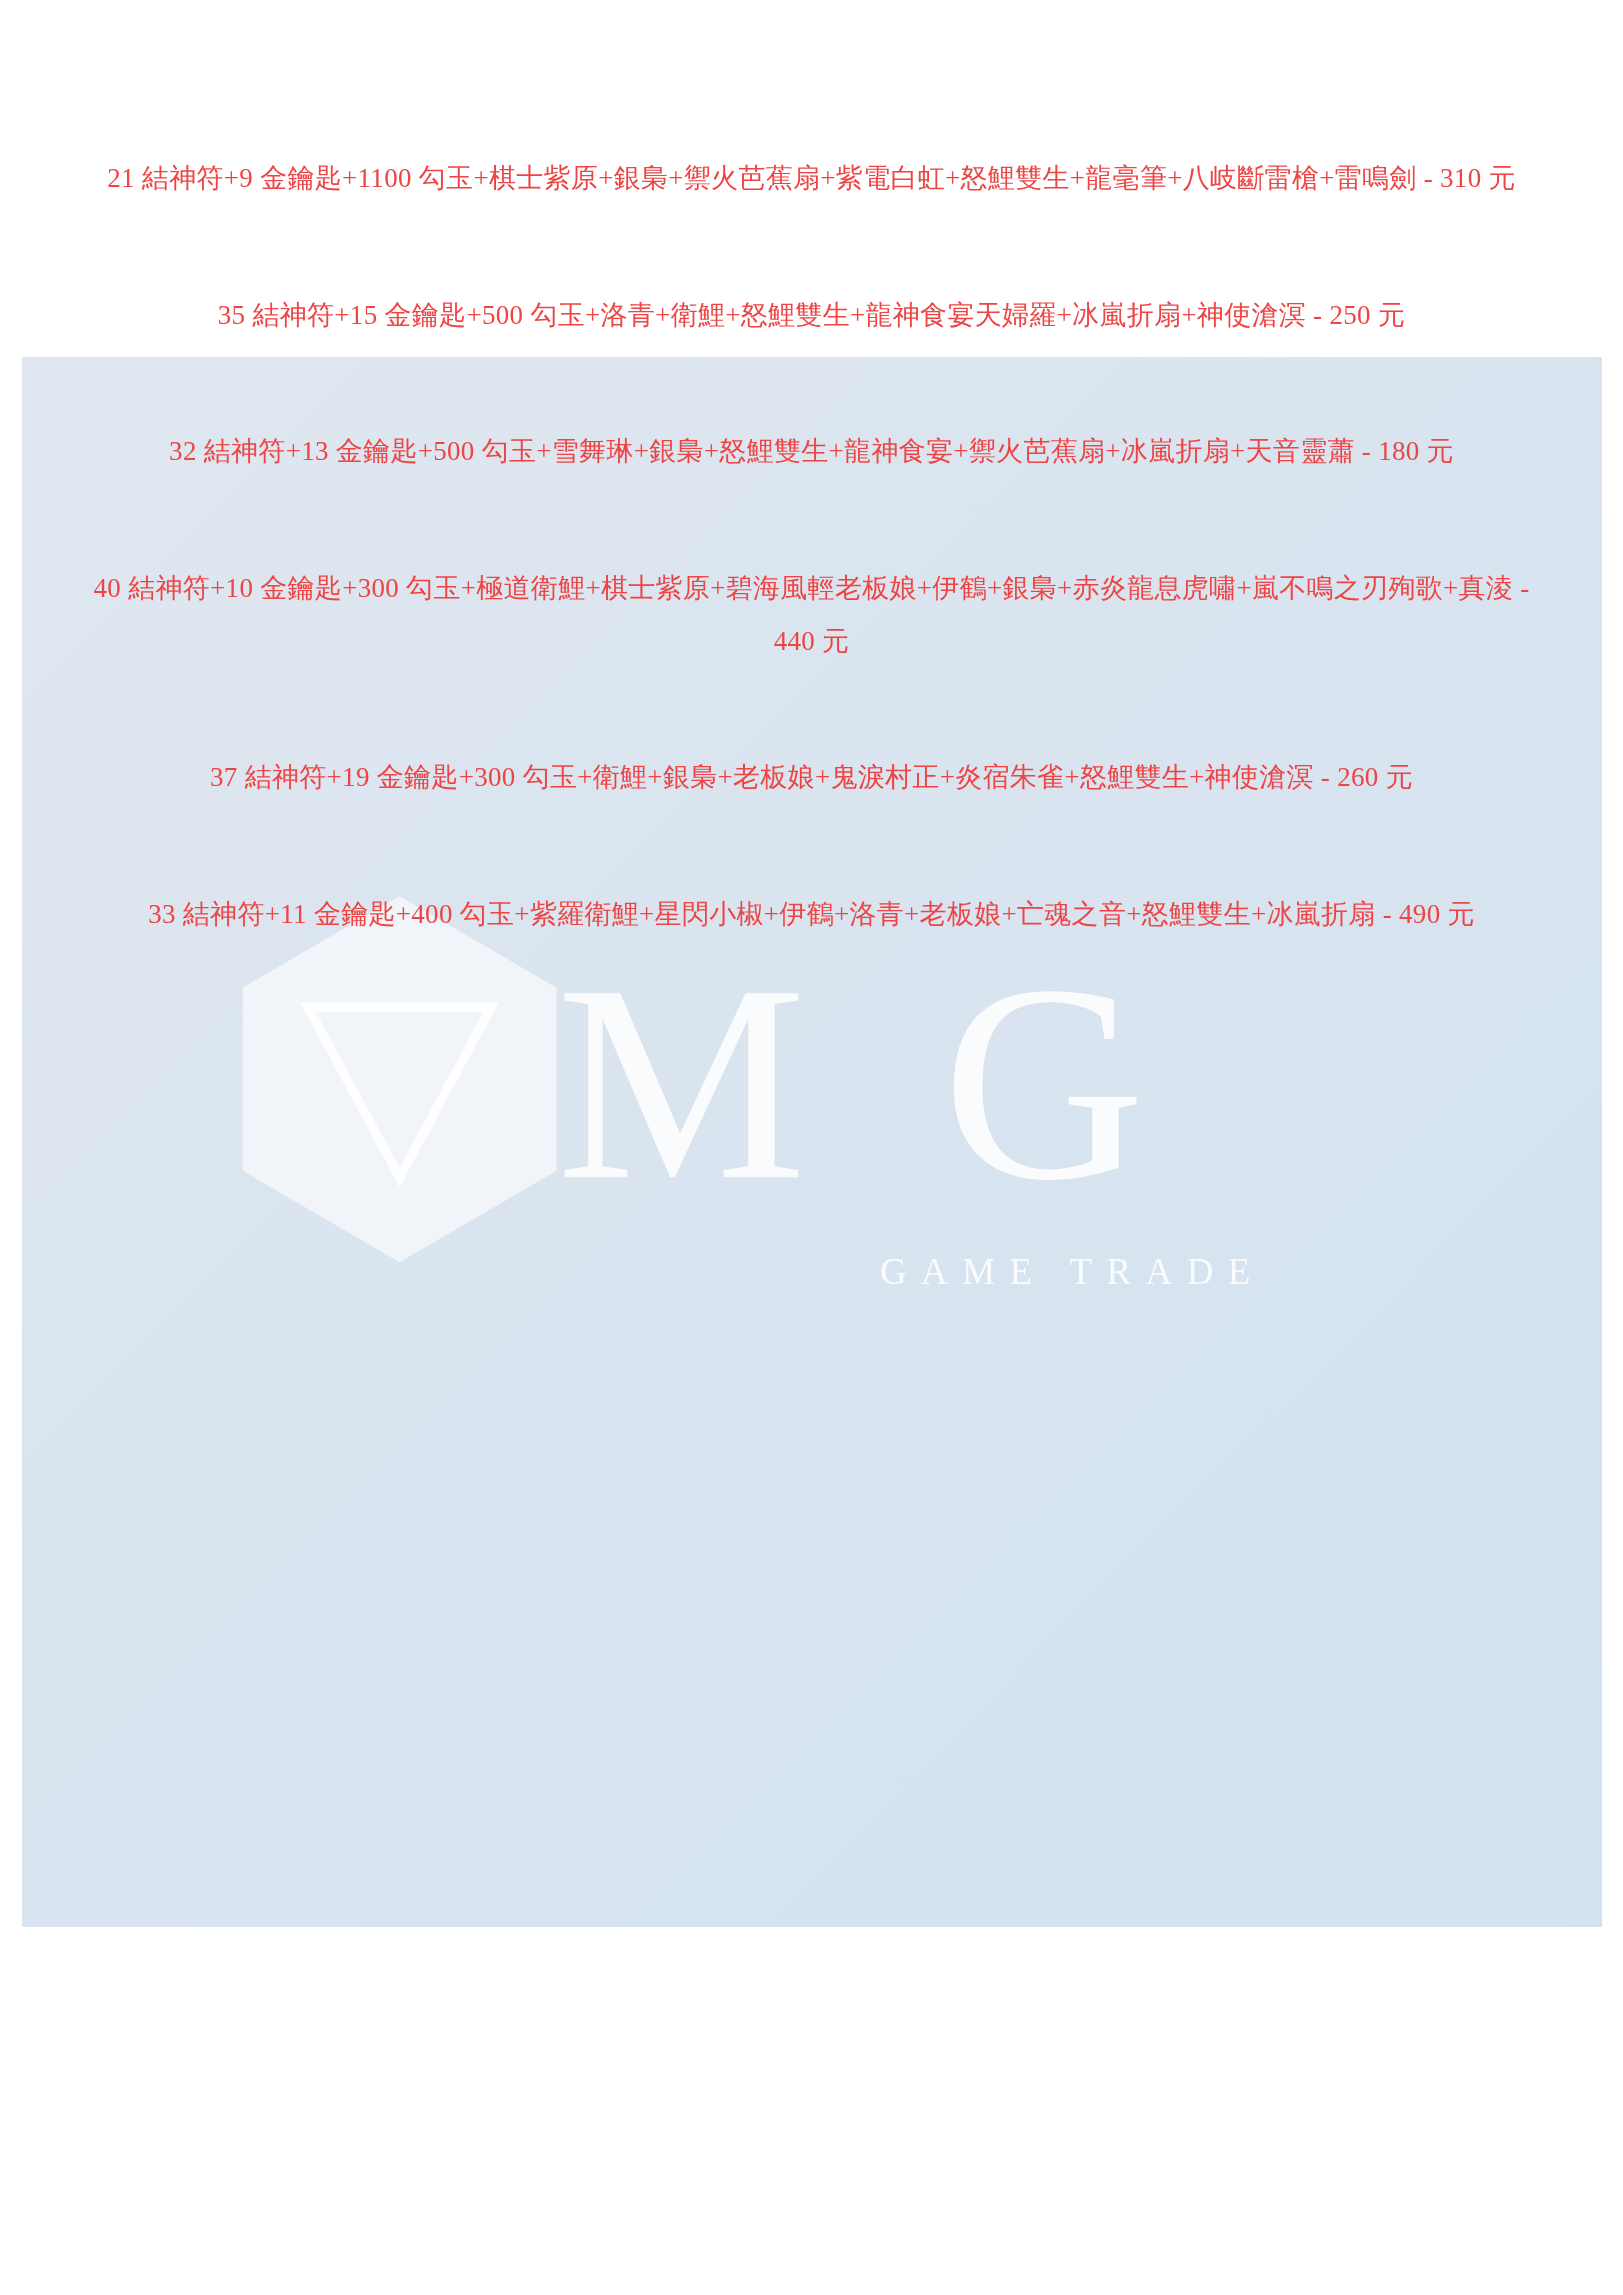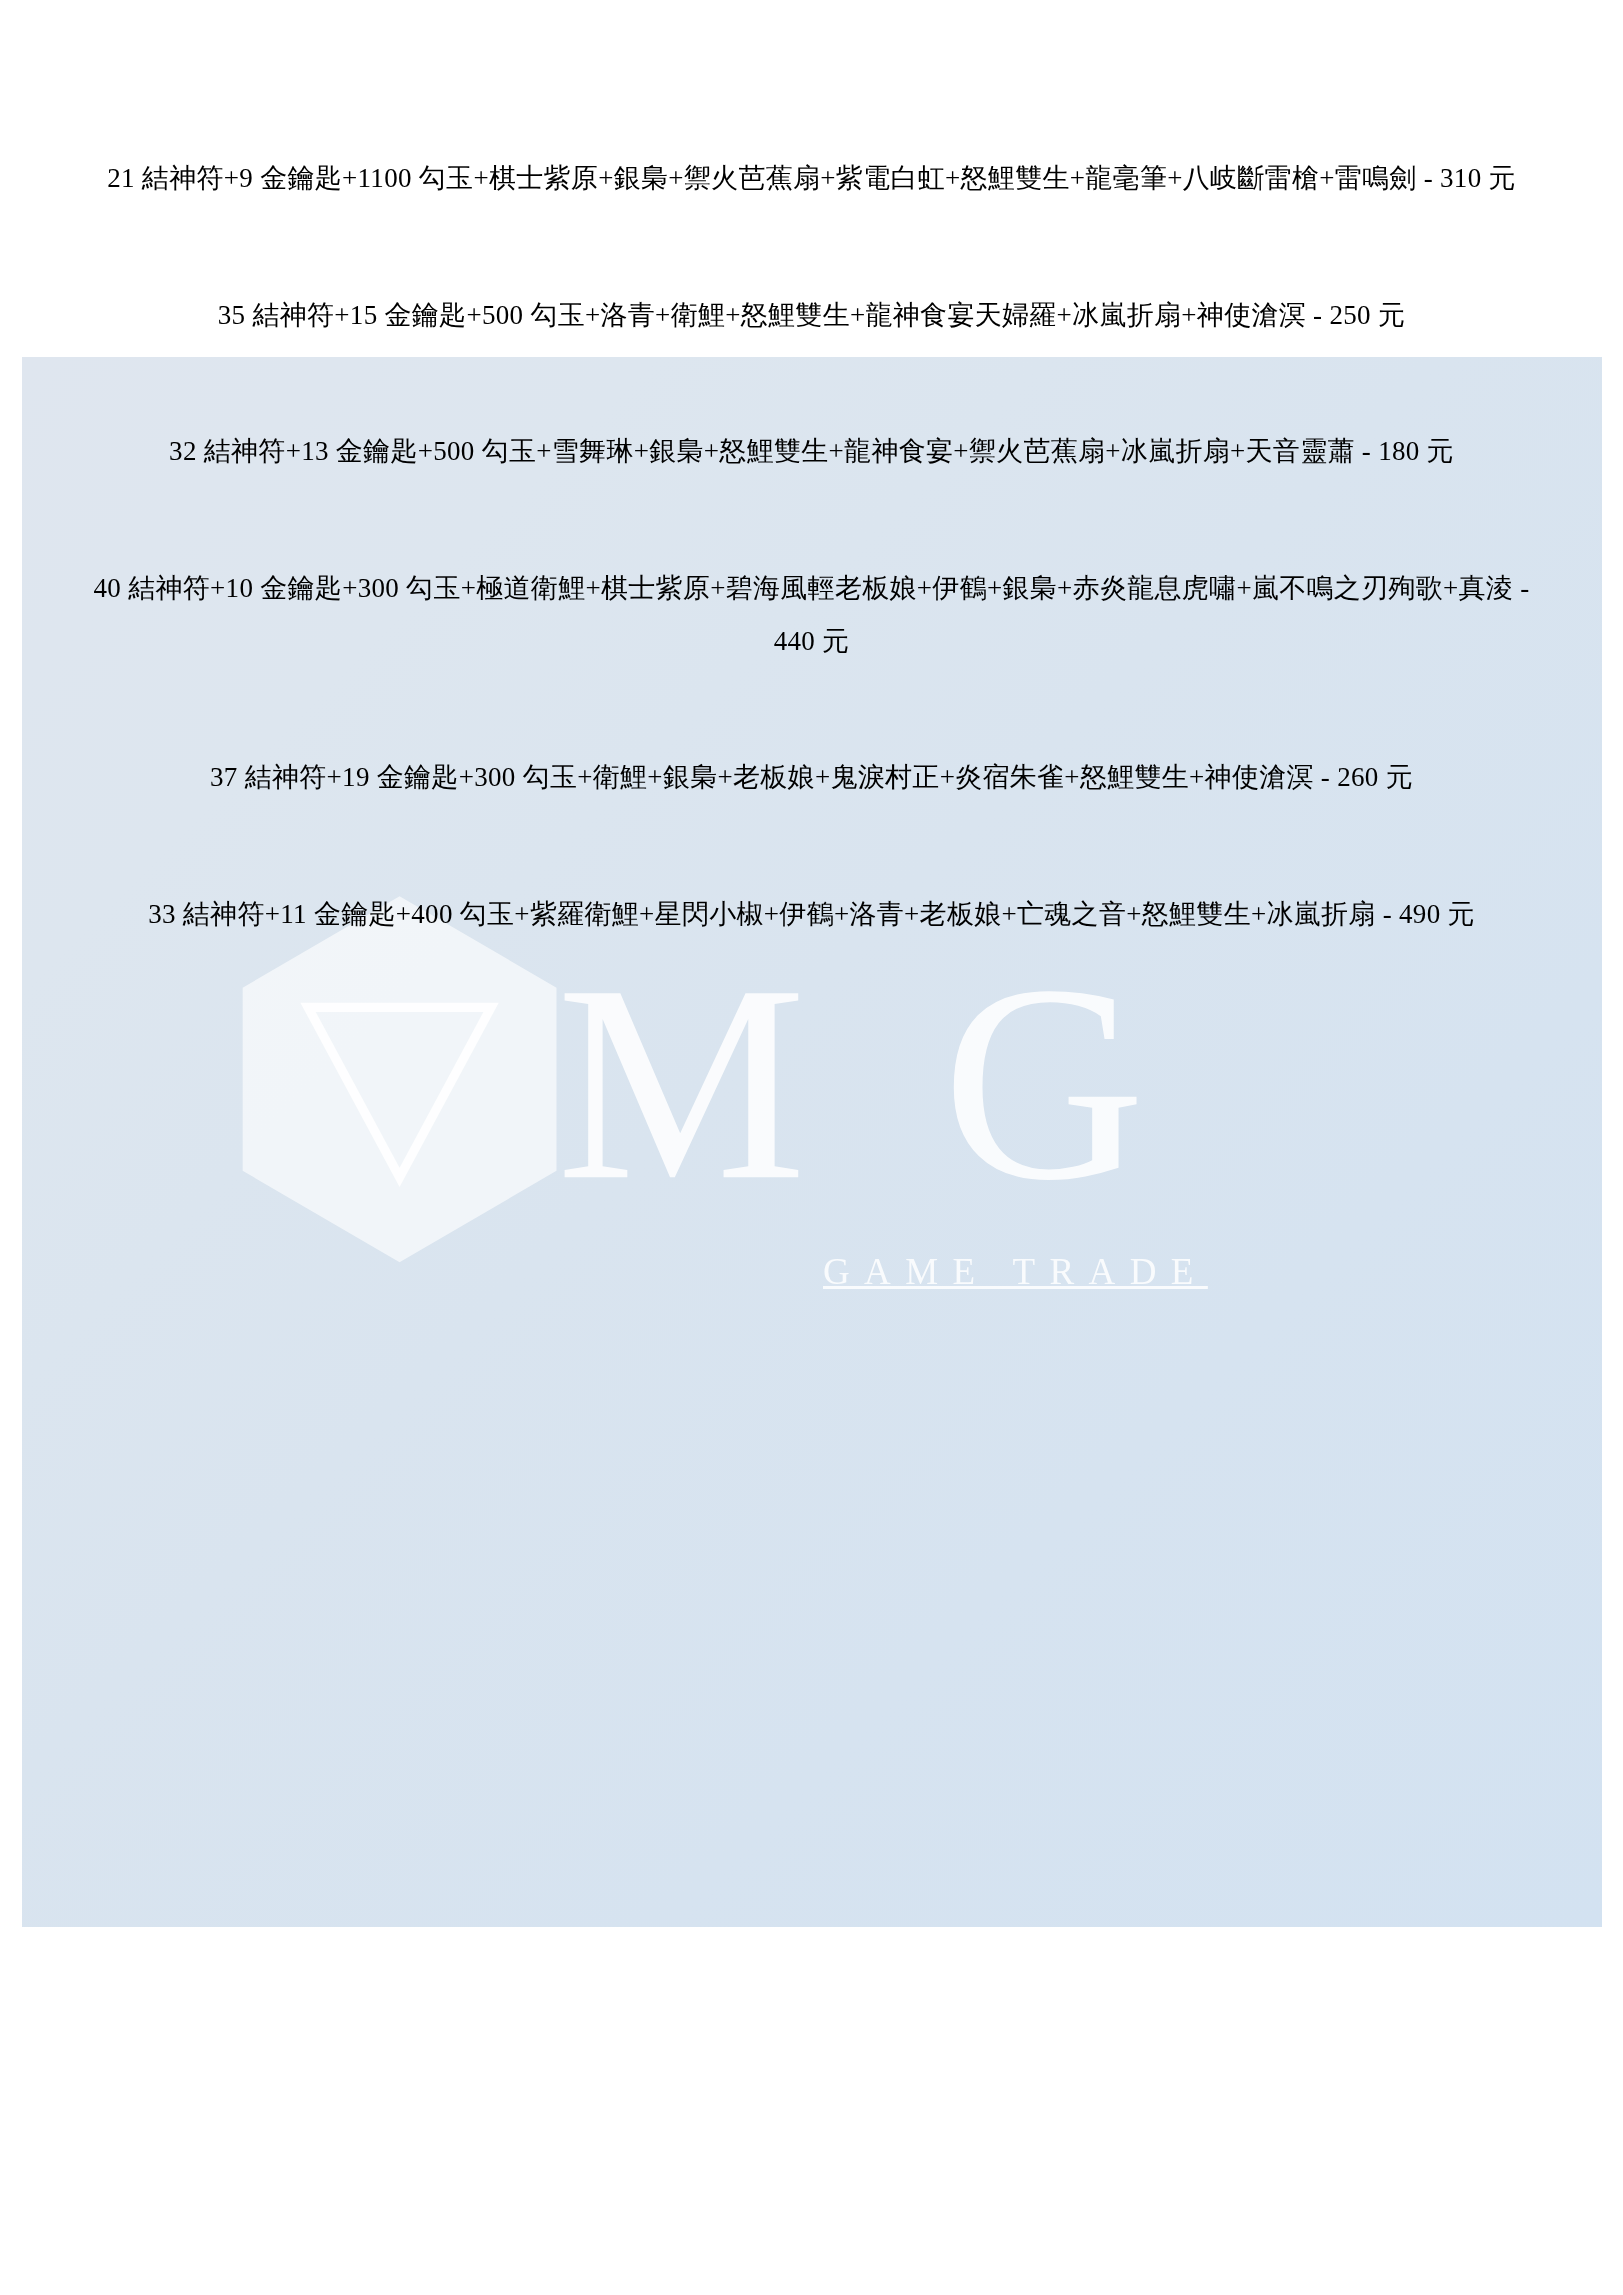--- a/index.html
+++ b/index.html
@@ -31,46 +31,45 @@
     left: 190px;
     top: 870px;
     width: 1243px;
     height: 510px;
     z-index: 1;
     pointer-events: none;
   }
   .watermark svg { display: block; width: 100%; height: 100%; }
   .wm-text {
     position: absolute;
-    left: 823px;
+    left: 880px;
     top: 1250px;
     font-family: "Liberation Serif", serif;
     font-size: 37px;
     letter-spacing: 14.4px;
     color: rgba(255,255,255,0.85);
     z-index: 2;
     white-space: nowrap;
-    text-decoration: underline;
   }
   .content {
     position: absolute;
     left: 0;
     top: 0;
     width: 1623px;
     z-index: 3;
     padding-top: 152px;
     box-sizing: border-box;
   }
   .entry {
     width: 1472px;
     margin: 0 auto;
     text-align: center;
     font-size: 27px;
     line-height: 1.95;
-    color: #000000;
+    color: #ef4444;
     letter-spacing: 0.3px;
   }
   .entry + .entry {
     margin-top: 84px;
   }
 </style>
 </head>
 <body>
 
 <div class="page">

